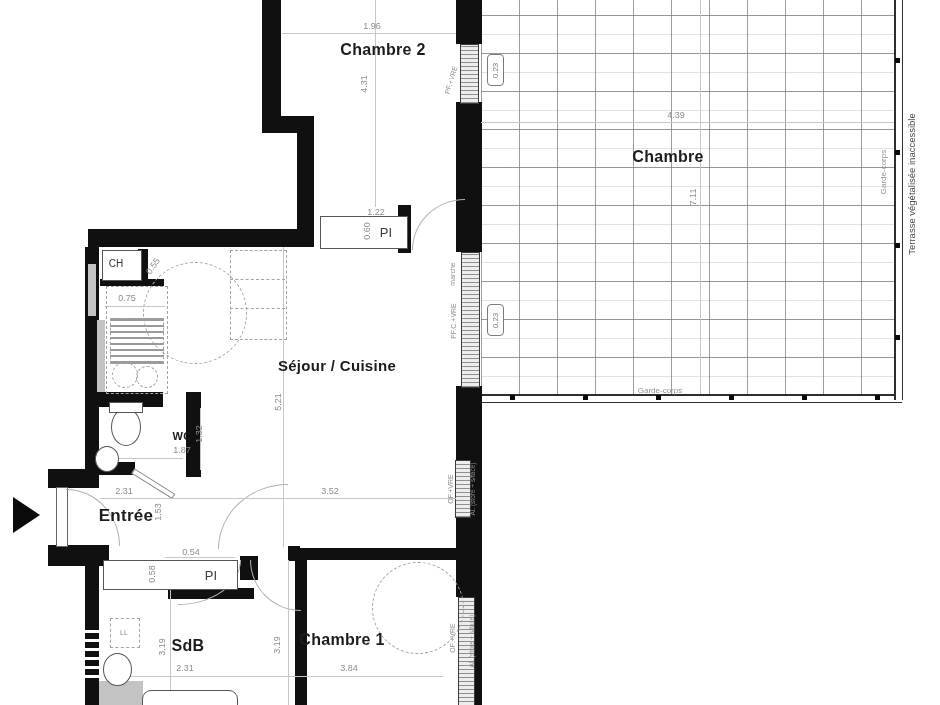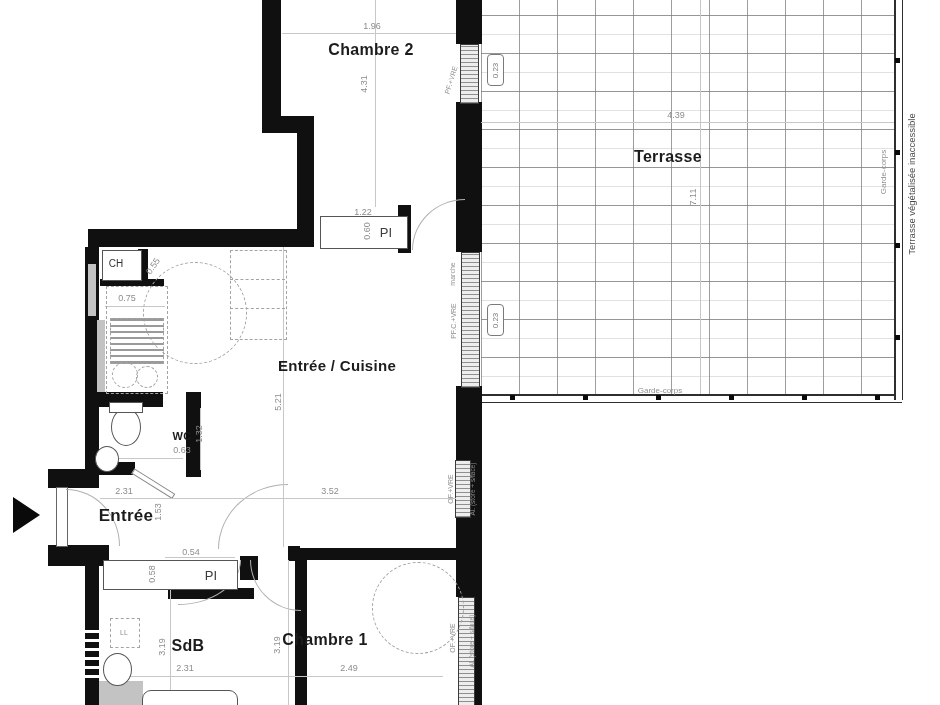--- a/index.html
+++ b/index.html
@@ -151,45 +151,45 @@
 
   <div class="tri" style="left:13px;top:497px"></div>
 
   <div class="badge" style="left:487px;top:54px">
     <span>0.23</span>
   </div>
   <div class="badge" style="left:487px;top:304px">
     <span>0.23</span>
   </div>
 
-  <span class="lbl room" style="left:371px;top:50px">Chambre 2</span>
-  <span class="lbl room" style="left:668px;top:157px">Terrasse</span>
-  <span class="lbl room" style="left:337px;top:365px;font-size:15px">Entrée / Cuisine</span>
+  <span class="lbl room" style="left:383px;top:50px">Chambre 2</span>
+  <span class="lbl room" style="left:668px;top:157px">Chambre</span>
+  <span class="lbl room" style="left:337px;top:365px;font-size:15px">Séjour / Cuisine</span>
   <span class="lbl room" style="left:182px;top:436px;font-size:11px">WC</span>
   <span class="lbl room" style="left:126px;top:516px;font-size:17px">Entrée</span>
   <span class="lbl room" style="left:188px;top:646px">SdB</span>
-  <span class="lbl room" style="left:325px;top:640px">Chambre 1</span>
+  <span class="lbl room" style="left:342px;top:640px">Chambre 1</span>
 
   <span class="lbl dim" style="left:372px;top:26px">1.96</span>
   <span class="lbl dim dim-v" style="left:364px;top:84px">4.31</span>
   <span class="lbl dim" style="left:676px;top:115px">4.39</span>
   <span class="lbl dim dim-v" style="left:693px;top:197px">7.11</span>
   <span class="lbl dim dim-v" style="left:278px;top:402px">5.21</span>
   <span class="lbl dim" style="left:330px;top:491px">3.52</span>
   <span class="lbl dim" style="left:124px;top:491px">2.31</span>
   <span class="lbl dim dim-v" style="left:158px;top:512px">1.53</span>
-  <span class="lbl dim" style="left:182px;top:450px">0.63</span>
+  <span class="lbl dim" style="left:182px;top:450px">1.87</span>
   <span class="lbl dim dim-v" style="left:199px;top:434px">1.32</span>
   <span class="lbl dim dim-v" style="left:162px;top:647px">3.19</span>
   <span class="lbl dim" style="left:185px;top:668px">2.31</span>
   <span class="lbl dim dim-v" style="left:277px;top:645px">3.19</span>
-  <span class="lbl dim" style="left:349px;top:668px">2.49</span>
+  <span class="lbl dim" style="left:349px;top:668px">3.84</span>
   <span class="lbl dim" style="left:127px;top:298px">0.75</span>
   <span class="lbl dim dim-d55" style="left:153px;top:266px">0.55</span>
-  <span class="lbl dim" style="left:363px;top:212px">1.22</span>
+  <span class="lbl dim" style="left:376px;top:212px">1.22</span>
   <span class="lbl dim dim-v" style="left:367px;top:231px">0.60</span>
   <span class="lbl dim" style="left:191px;top:552px">0.54</span>
   <span class="lbl dim dim-v" style="left:152px;top:574px">0.58</span>
 
   <span class="lbl closet-lbl" style="left:386px;top:232px">PI</span>
   <span class="lbl closet-lbl" style="left:211px;top:575px">PI</span>
   <span class="lbl" style="left:116px;top:263px;font-size:10px;color:#333">CH</span>
   <span class="lbl tiny" style="left:124px;top:632px">LL</span>
 
   <span class="lbl tiny tiny-d" style="left:451px;top:80px">PF.+VRE</span>

